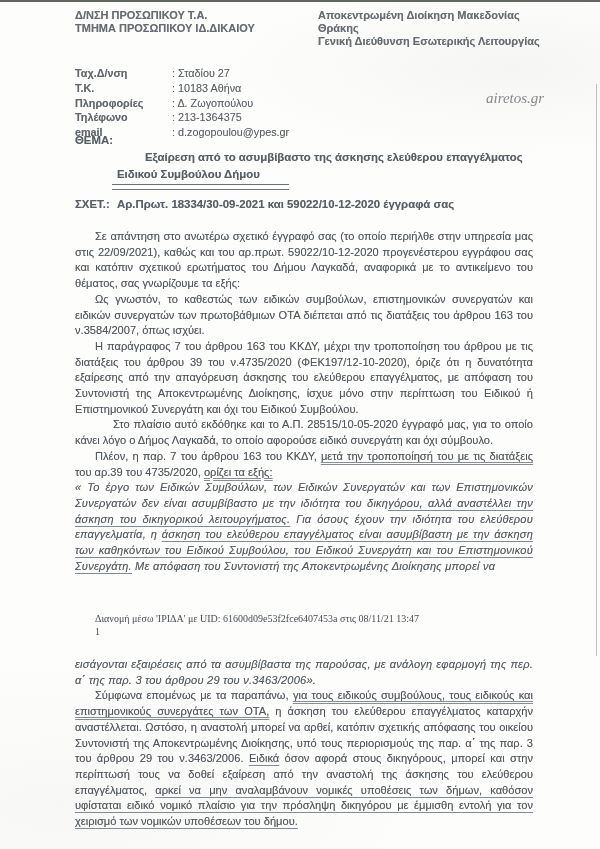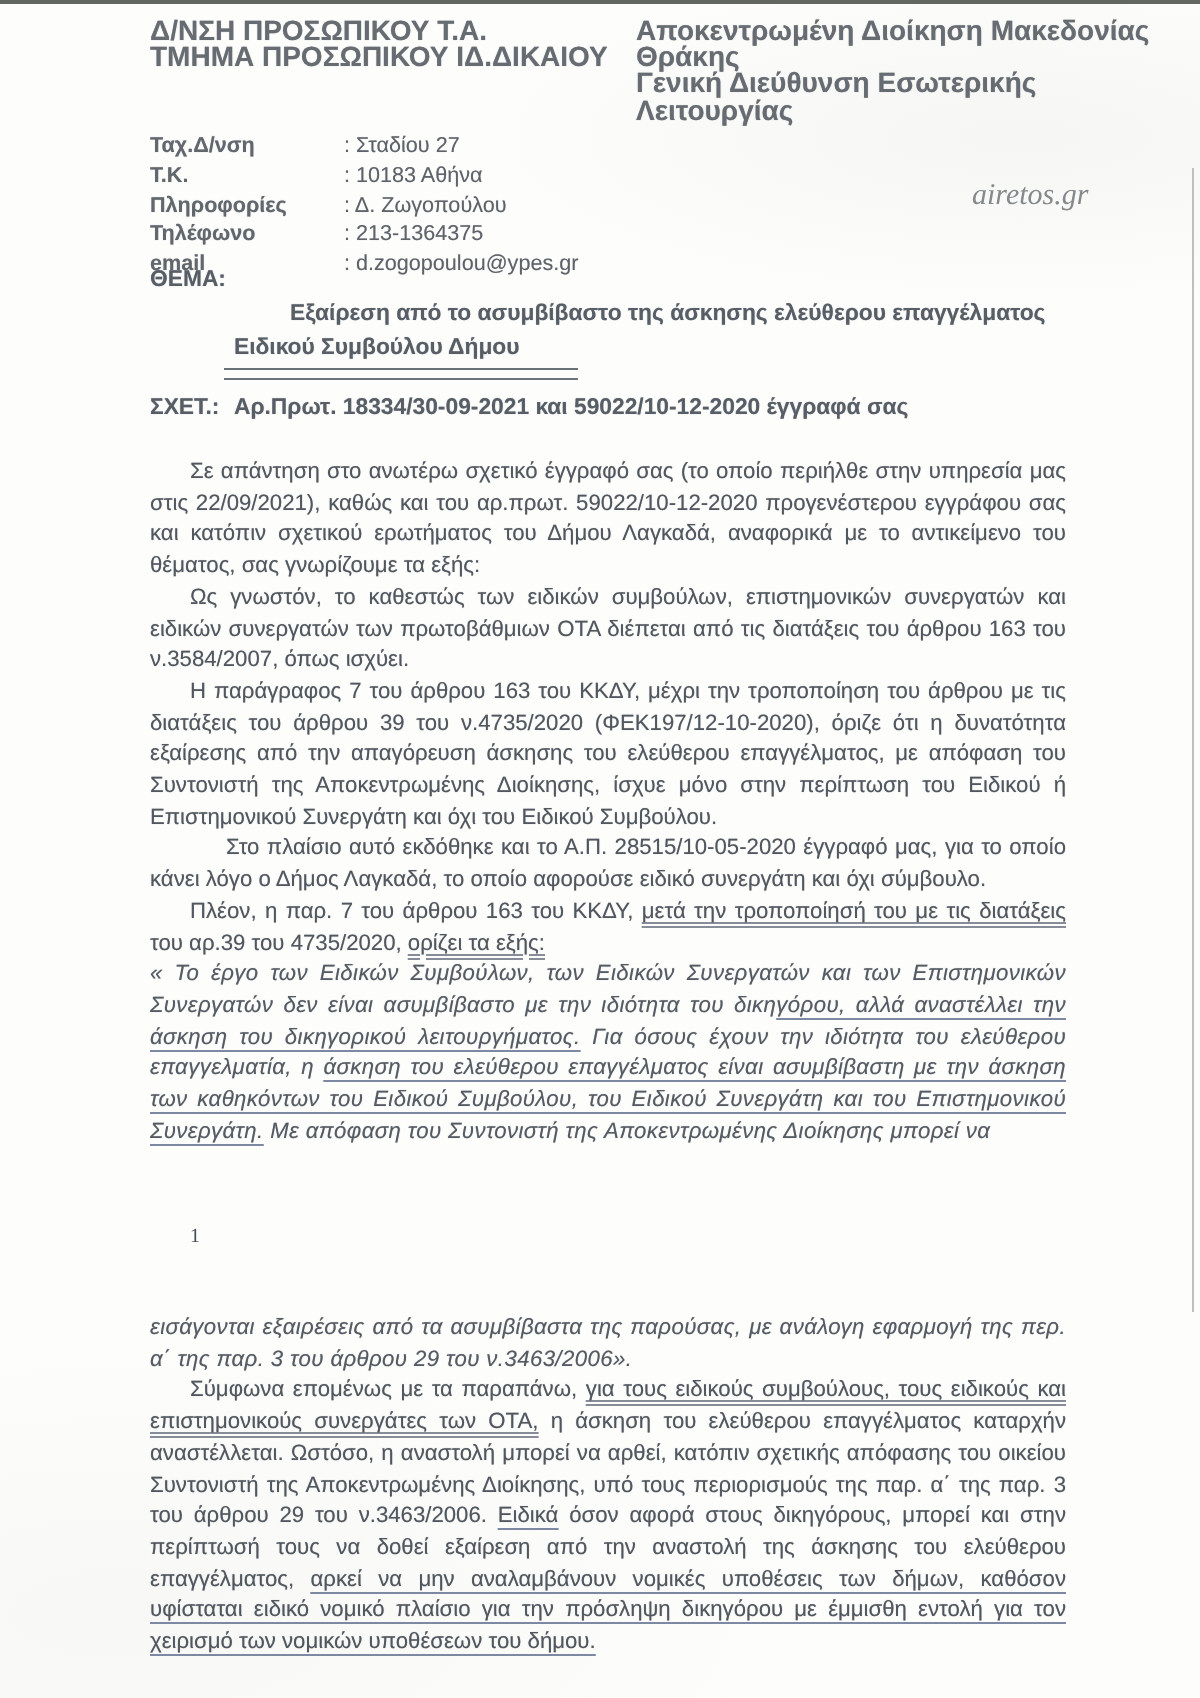--- a/index.html
+++ b/index.html
@@ -8,21 +8,21 @@
         font-family:"Liberation Sans",sans-serif;color:#4f555c;
         background:
           radial-gradient(ellipse 400px 120px at 85% 8%, rgba(210,212,210,.18), transparent 70%),
           radial-gradient(ellipse 500px 200px at 10% 95%, rgba(215,216,214,.15), transparent 70%),
           #fdfdfc;}
   .scan-top-edge{position:absolute;top:0;left:0;width:600px;height:2px;
         background:linear-gradient(90deg,#6d726e 0%,#575c58 12%,#8b8f8b 22%,#5a5f5b 38%,#747975 55%,#53585four 70%,#5f645f 86%,#787d79 100%);
         background-color:#62675f;}
   .page-edge-line{position:absolute;left:596px;top:84px;width:1px;height:572px;background:#bcc1bf;}
 
-  .lh{position:absolute;font-weight:bold;font-size:14px;line-height:13.2px;
+  .lh{position:absolute;font-weight:bold;font-size:11px;line-height:13.2px;
       color:#666c71;text-shadow:0 0 .5px rgba(110,115,120,.55);}
   .lh-left{left:75px;top:9px;}
   .lh-right{left:318px;top:9px;}
 
   .contact{position:absolute;left:75px;top:66px;font-size:10.8px;line-height:14.8px;}
   .crow{display:flex;}
   .clabel{display:inline-block;width:97px;font-weight:bold;color:#61676d;
           text-shadow:0 0 .5px rgba(105,110,116,.5);}
   .cvalue{color:#5d6369;text-shadow:0 0 .4px rgba(110,115,120,.45);}
 
@@ -115,20 +115,21 @@
   <div class="body-block body-page1">
       <p class=" ind"><span class="">Σε απάντηση στο ανωτέρω σχετικό έγγραφό σας (το οποίο περιήλθε στην υπηρεσία μας στις 22/09/2021), καθώς και του αρ.πρωτ. 59022/10-12-2020 προγενέστερου εγγράφου σας και κατόπιν σχετικού ερωτήματος του Δήμου Λαγκαδά, αναφορικά με το αντικείμενο του θέματος, σας γνωρίζουμε τα εξής:</span></p>
       <p class=" ind"><span class="">Ως γνωστόν, το καθεστώς των ειδικών συμβούλων, επιστημονικών συνεργατών και ειδικών συνεργατών των πρωτοβάθμιων ΟΤΑ διέπεται από τις διατάξεις του άρθρου 163 του ν.3584/2007, όπως ισχύει.</span></p>
       <p class=" ind"><span class="">Η παράγραφος 7 του άρθρου 163 του ΚΚΔΥ, μέχρι την τροποποίηση του άρθρου με τις διατάξεις του άρθρου 39 του ν.4735/2020 (ΦΕΚ197/12-10-2020), όριζε ότι η δυνατότητα εξαίρεσης από την απαγόρευση άσκησης του ελεύθερου επαγγέλματος, με απόφαση του Συντονιστή της Αποκεντρωμένης Διοίκησης, ίσχυε μόνο στην περίπτωση του Ειδικού ή Επιστημονικού Συνεργάτη και όχι του Ειδικού Συμβούλου.</span></p>
       <p class=" ind2"><span class="">Στο πλαίσιο αυτό εκδόθηκε και το Α.Π. 28515/10-05-2020 έγγραφό μας, για το οποίο κάνει λόγο ο Δήμος Λαγκαδά, το οποίο αφορούσε ειδικό συνεργάτη και όχι σύμβουλο.</span></p>
       <p class=" ind"><span class="">Πλέον, η παρ. 7 του άρθρου 163 του ΚΚΔΥ, </span><span class="u2">μετά την τροποποίησή του με τις διατάξεις</span><span class=""> του αρ.39 του 4735/2020, </span><span class="u2">ορίζει τα εξής:</span></p>
       <p class="quote"><span class="">« Το έργο των Ειδικών Συμβούλων, των Ειδικών Συνεργατών και των Επιστημονικών Συνεργατών δεν είναι ασυμβίβαστο με την ιδιότητα του δικη</span><span class="u1">γόρου, αλλά αναστέλλει την άσκηση του δικηγορικού λειτουργήματος.</span><span class=""> Για όσους έχουν την ιδιότητα του ελεύθερου επαγγελματία, η </span><span class="u1">άσκηση του ελεύθερου επαγγέλματος είναι ασυμβίβαστη με την άσκηση των καθηκόντων του Ειδικού Συμβούλου, του Ειδικού Συνεργάτη και του Επιστημονικού Συνεργάτη.</span><span class=""> Με απόφαση του Συντονιστή της Αποκεντρωμένης Διοίκησης μπορεί να</span></p>
     </div>
 
   <div class="stamp">
+    <div>Διανομή μέσω 'ΙΡΙΔΑ' με UID: 61600d09e53f2fce6407453a στις 08/11/21 13:47</div>
     <div>1</div>
   </div>
 
   <div class="body-block body-page2">
       <p class="quote"><span class="">εισάγονται εξαιρέσεις από τα ασυμβίβαστα της παρούσας, με ανάλογη εφαρμογή της περ. α΄ της παρ. 3 του άρθρου 29 του ν.3463/2006».</span></p>
       <p class=" ind"><span class="">Σύμφωνα επομένως με τα παραπάνω, </span><span class="u2">για τους ειδικούς συμβούλους, τους ειδικούς και επιστημονικούς συνεργάτες των ΟΤΑ,</span><span class=""> η άσκηση του ελεύθερου επαγγέλματος καταρχήν αναστέλλεται. Ωστόσο, η αναστολή μπορεί να αρθεί, κατόπιν σχετικής απόφασης του οικείου Συντονιστή της Αποκεντρωμένης Διοίκησης, υπό τους περιορισμούς της παρ. α΄ της παρ. 3 του άρθρου 29 του ν.3463/2006. </span><span class="u1">Ειδικά</span><span class=""> όσον αφορά στους δικηγόρους, μπορεί και στην περίπτωσή τους να δοθεί εξαίρεση από την αναστολή της άσκησης του ελεύθερου επαγγέλματος, </span><span class="u1">αρκεί να μην αναλαμβάνουν νομικές υποθέσεις των δήμων, καθόσον υφίσταται ειδικό νομικό πλαίσιο για την πρόσληψη δικηγόρου με έμμισθη εντολή για τον χειρισμό των νομικών υποθέσεων του δήμου.</span></p>
     </div>
 
 </div>
 

